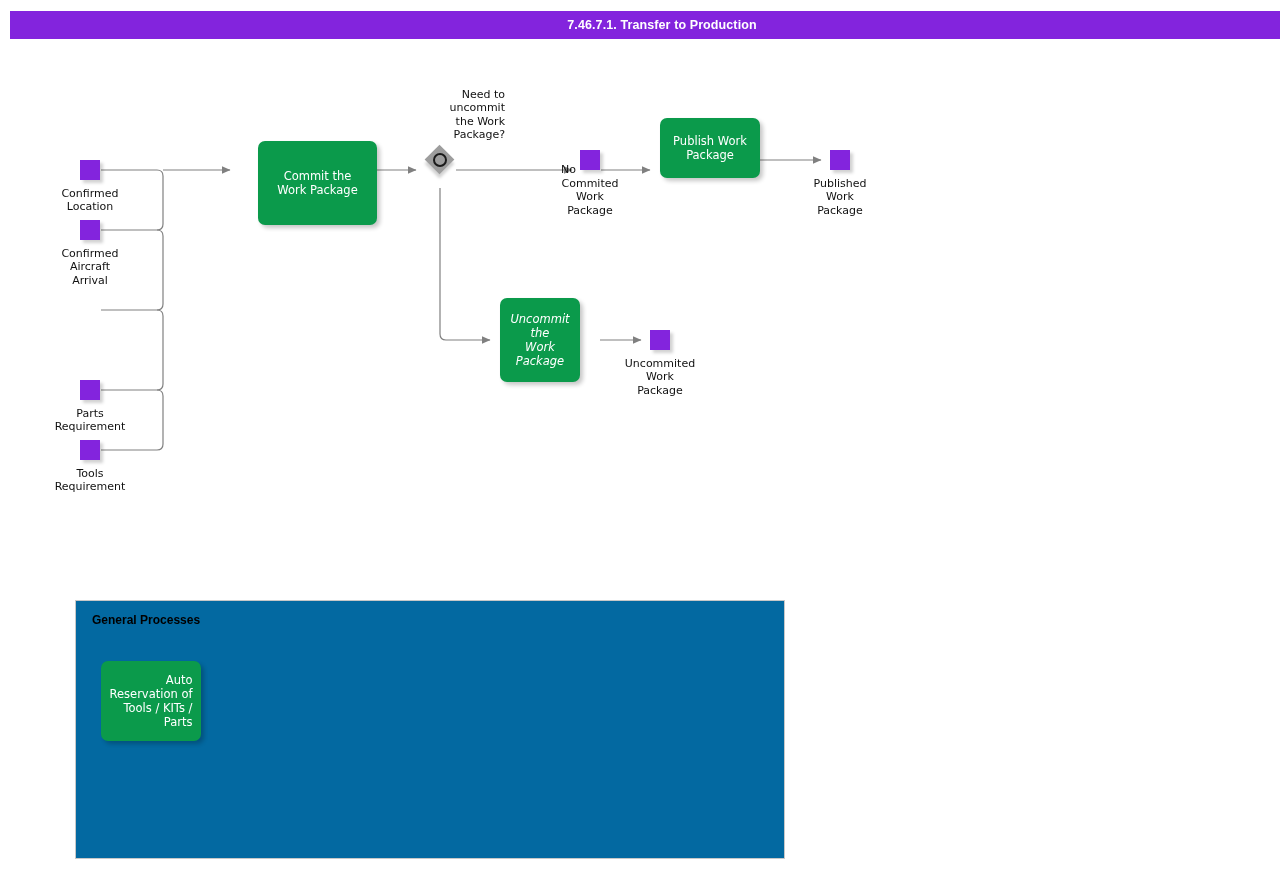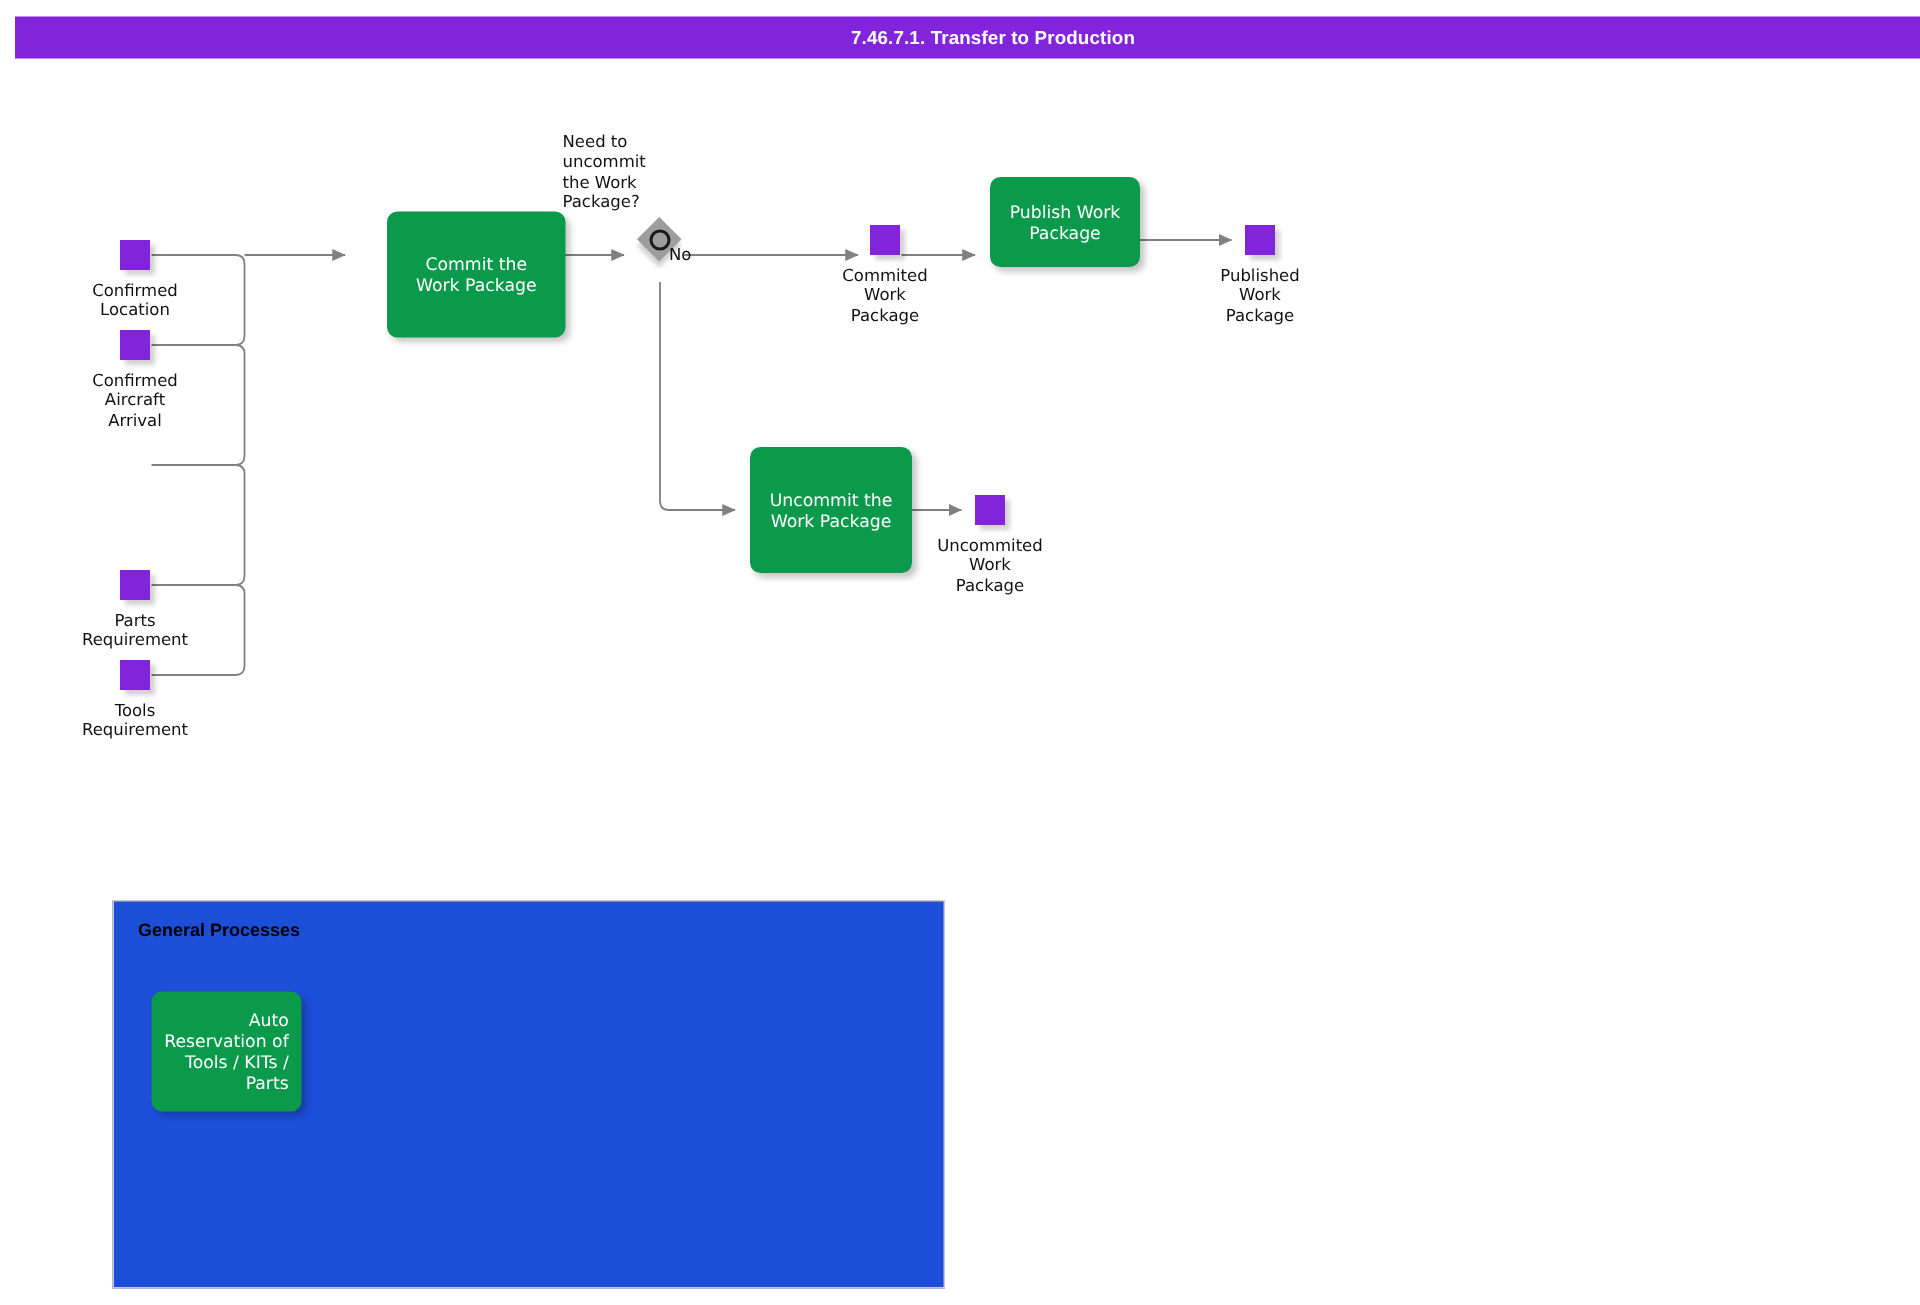--- a/index.html
+++ b/index.html
@@ -123,35 +123,35 @@
     border-radius: 50%;
     background: #9d9d9d;
   }
 
   
   .edge-label {
     position: absolute;
     font-size: 11px;
     line-height: 13.3px;
     color: #111111;
-    text-align: left;
+    text-align: right;
     white-space: pre-line;
     width: 130px;
     margin-left: -65px;
   }
 
   
   #general-panel {
     position: absolute;
     left: 75px;
     top: 600px;
-    width: 555px;
+    width: 710px;
     height: 259px;
     border: 1px solid #c8c8c8;
-    background: #1d4ed8;
+    background: #0369a1;
     box-sizing: border-box;
   }
   #general-panel-title {
     position: absolute;
     left: 16px;
     top: 12px;
     font-family: "Liberation Sans", sans-serif;
     font-size: 12px;
     font-weight: bold;
     color: #000000;
@@ -217,21 +217,21 @@
   </div>
 
   <div class="proc-node" style="left:258px; top:128px; width:119px; height:84px;margin-top:13px;">
     <span class="proc-label">Commit the
 Work Package</span>
   </div>
   <div class="proc-node" style="left:660px; top:118px; width:100px; height:60px;">
     <span class="proc-label">Publish Work
 Package</span>
   </div>
-  <div class="proc-node" style="left:500px; top:298px; width:108px; height:84px;">
+  <div class="proc-node" style="left:500px; top:298px; width:80px; height:84px;font-style:italic;">
     <span class="proc-label">Uncommit the
 Work Package</span>
   </div>
 
   <div class="edge-label" style="left:440px; top:88px;">Need to
 uncommit
 the Work
 Package?</div>
   <div id="gateway" style="left:425px; top:145px;">
     <div class="gw-diamond"></div>

